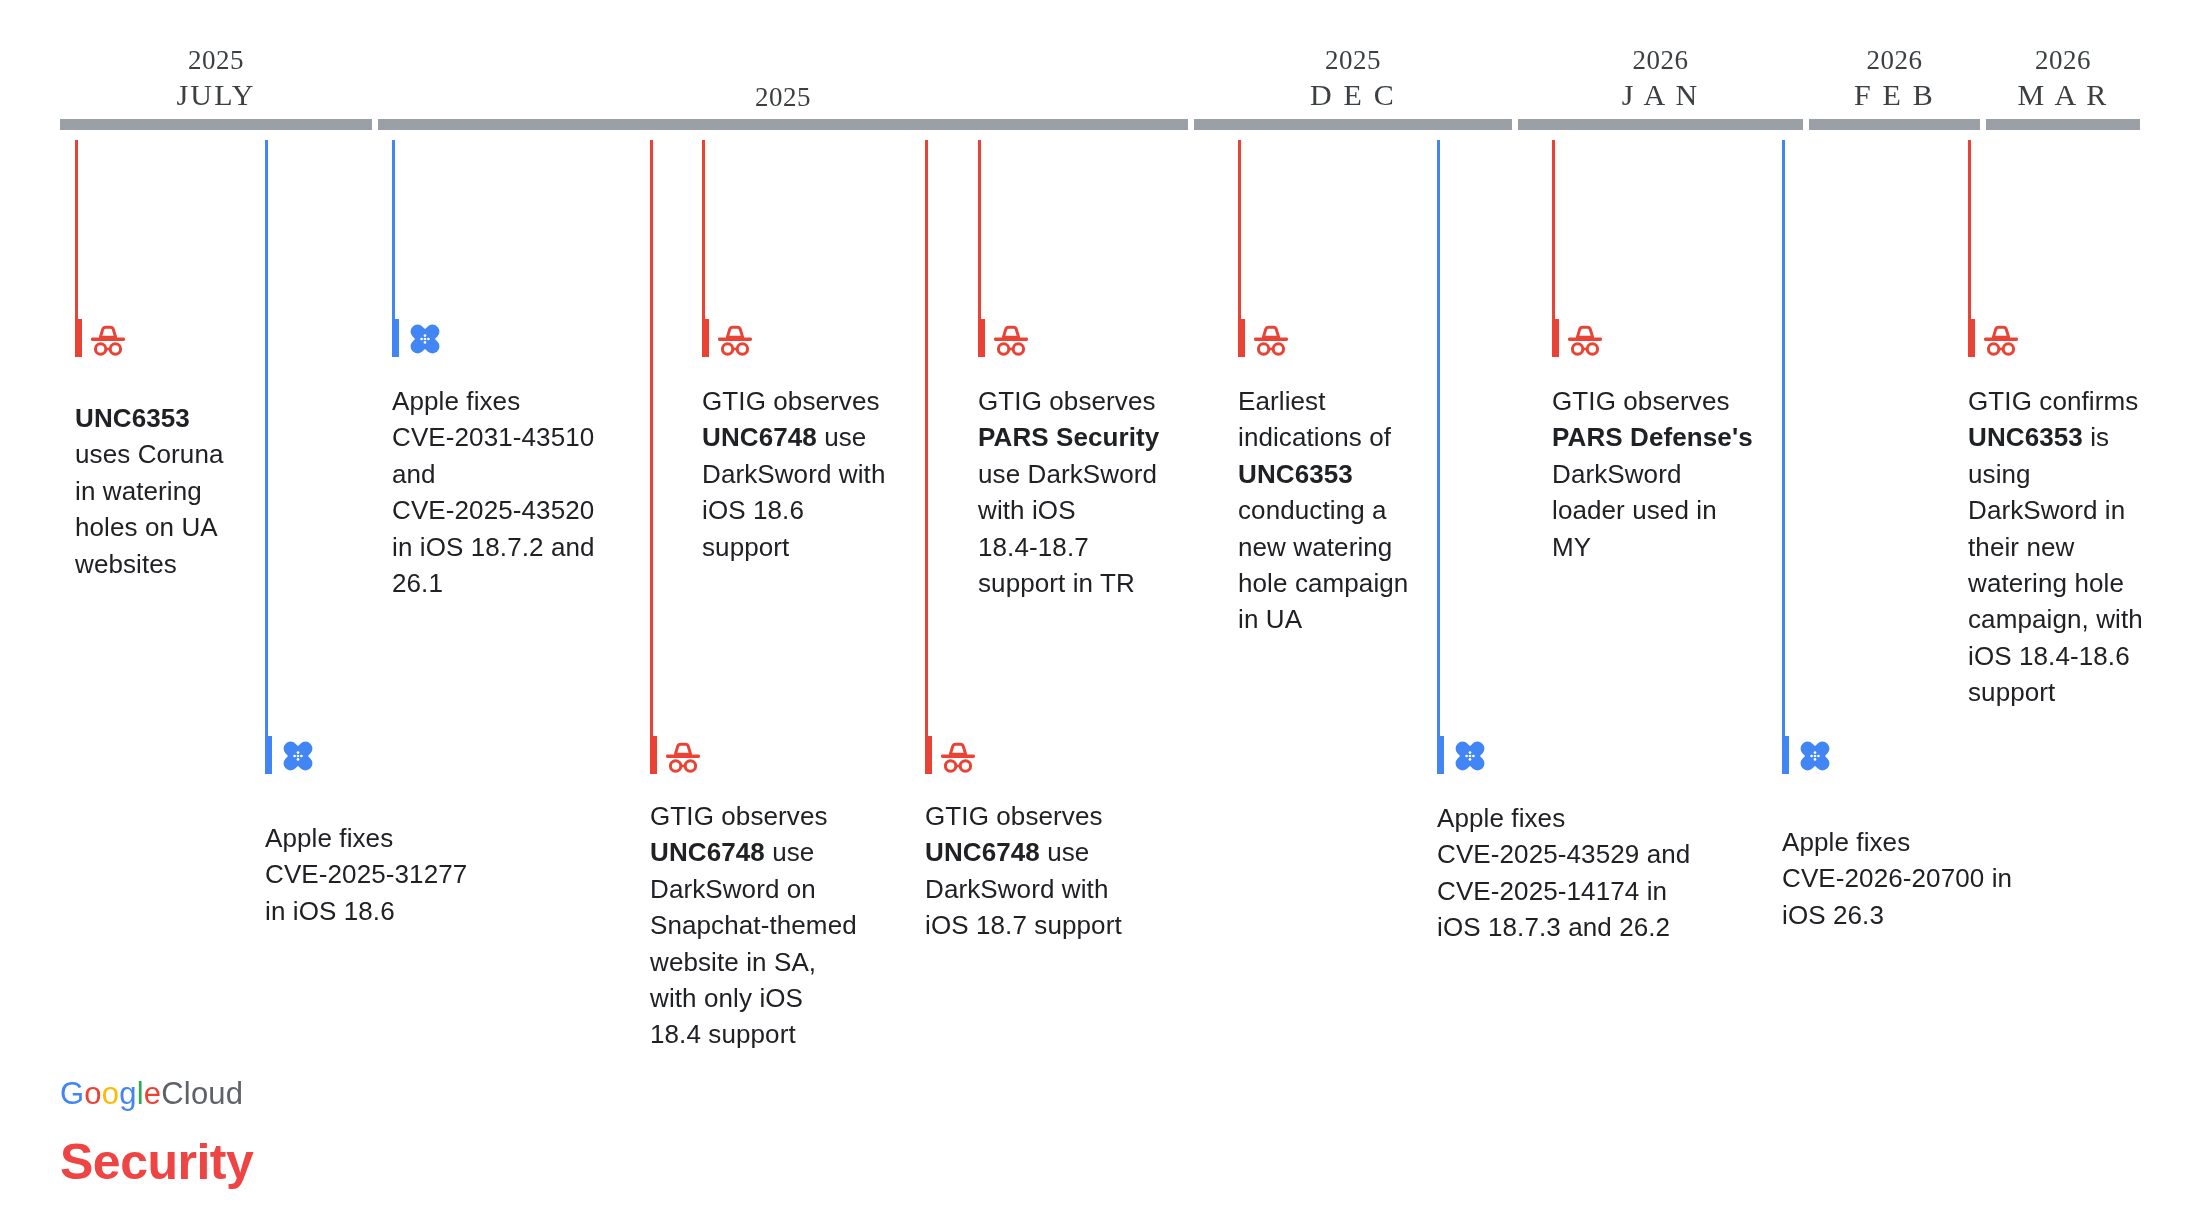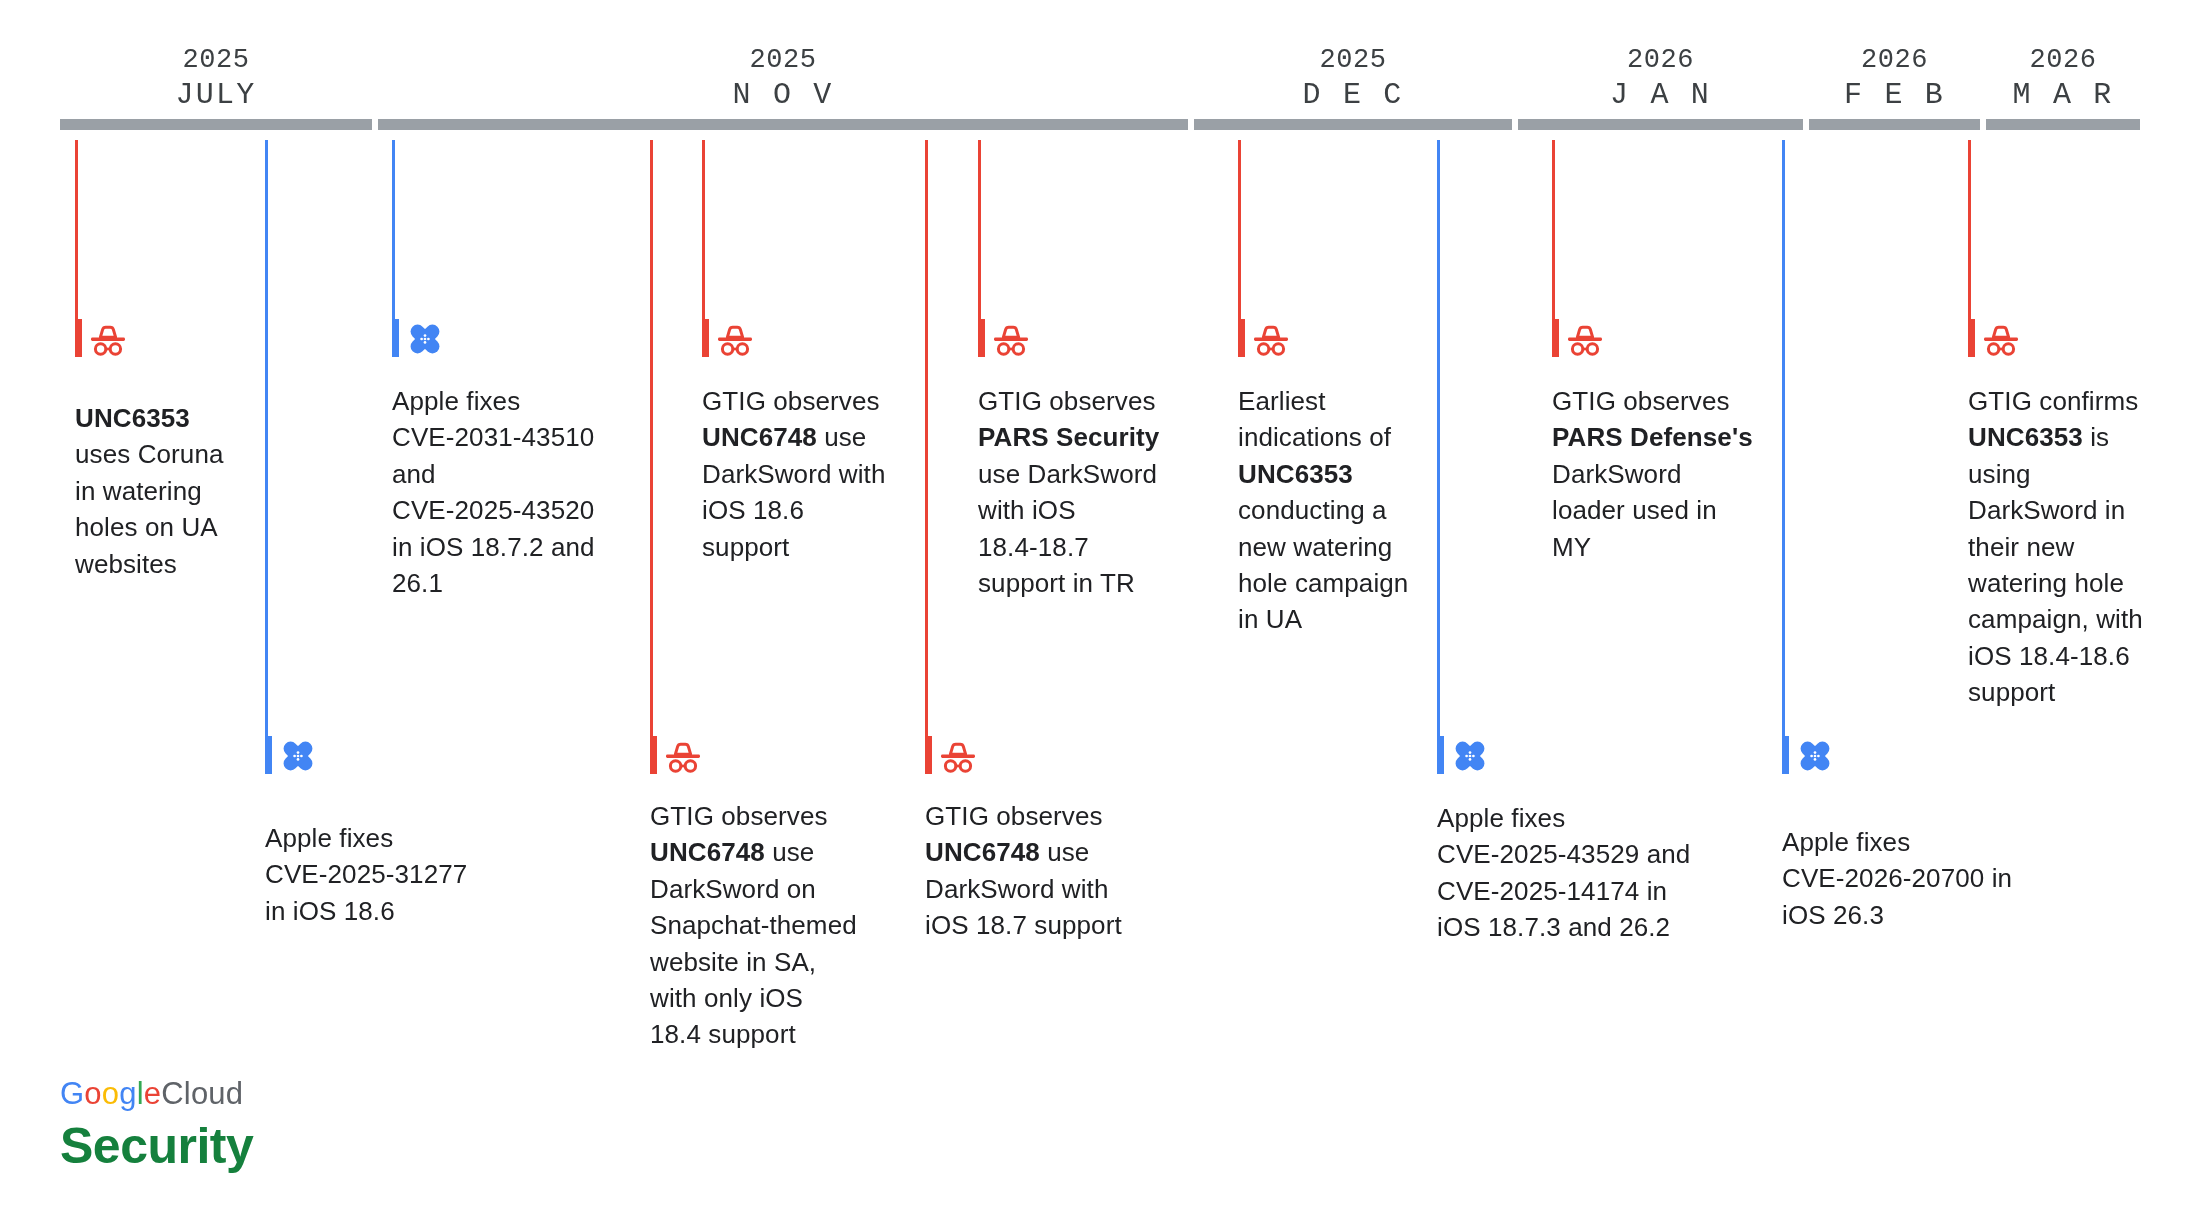--- a/index.html
+++ b/index.html
@@ -17,21 +17,21 @@
 
   #canvas { position: absolute; inset: 0; }
 
   
   .month-group { position: absolute; }
   .month-label {
     position: absolute;
     bottom: 16px;
     left: 0; right: 0;
     text-align: center;
-    font-family: Liberation Mono, monospace;
+    font-family: Liberation Serif, serif;
     font-weight: 300;
     color: #3c4043;
     line-height: 1.22;
     white-space: pre;
   }
   .month-year { font-size: 27px; letter-spacing: 0.5px; }
   .month-name { font-size: 30px; letter-spacing: 2.2px; }
   .month-bar {
     position: absolute;
     bottom: 0;
@@ -89,40 +89,40 @@
     letter-spacing: 0.2px;
     line-height: 1;
     white-space: nowrap;
   }
   .gc-line .g1 { color:#4285F4; } .gc-line .g2 { color:#EA4335; }
   .gc-line .g3 { color:#FBBC05; } .gc-line .g4 { color:#4285F4; }
   .gc-line .g5 { color:#34A853; } .gc-line .g6 { color:#EA4335; }
   .gc-line .cloud { color:#5f6368; font-weight:400; }
   .gc-g { font-weight: 500; }
   #security-word {
-    margin-top: 12px;
+    margin-top: 28px;
     font-size: 50px;
     font-weight: 700;
-    color: #15803d;
+    color: #ef4444;
     letter-spacing: -0.5px;
     line-height: 1;
   }
 </style>
 </head>
 <body>
 
 <div id="canvas">
 
   <div id="months-layer">
       <div class="month-group" style="left: 60px; width: 312px; top: 40px; height: 90px;">
         <div class="month-label"><div class="month-year">2025</div><div class="month-name">JULY</div></div>
         <div class="month-bar" style="background:#9aa0a6"></div>
       </div>
       <div class="month-group" style="left: 378px; width: 810px; top: 40px; height: 90px;">
-        <div class="month-label"><div class="month-year">2025</div><div class="month-name">N O V</div></div>
+        <div class="month-label"><div class="month-year">2025</div></div>
         <div class="month-bar" style="background:#9aa0a6"></div>
       </div>
       <div class="month-group" style="left: 1194px; width: 318px; top: 40px; height: 90px;">
         <div class="month-label"><div class="month-year">2025</div><div class="month-name">D E C</div></div>
         <div class="month-bar" style="background:#9aa0a6"></div>
       </div>
       <div class="month-group" style="left: 1518px; width: 285px; top: 40px; height: 90px;">
         <div class="month-label"><div class="month-year">2026</div><div class="month-name">J A N</div></div>
         <div class="month-bar" style="background:#9aa0a6"></div>
       </div>

